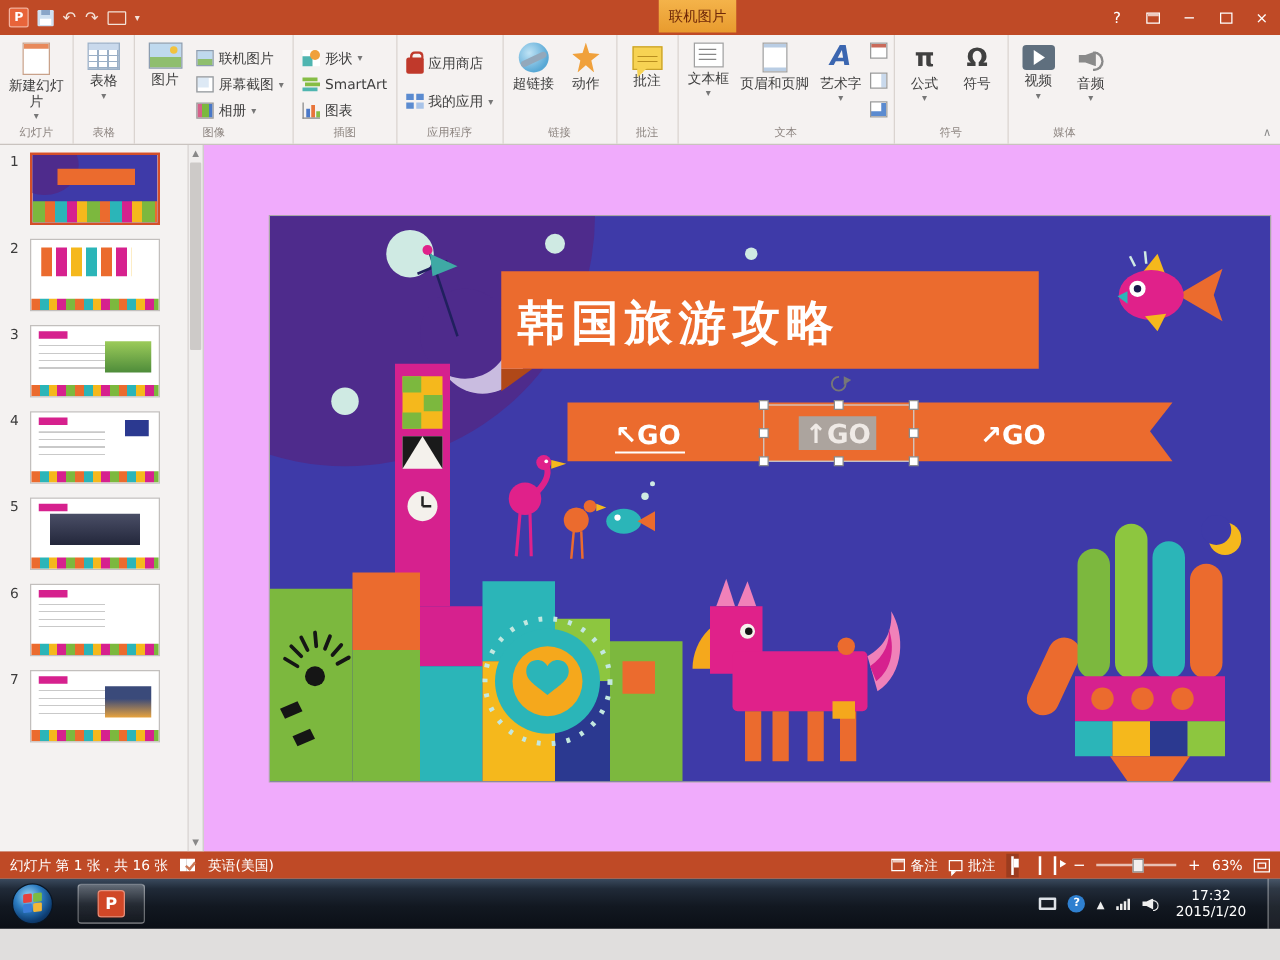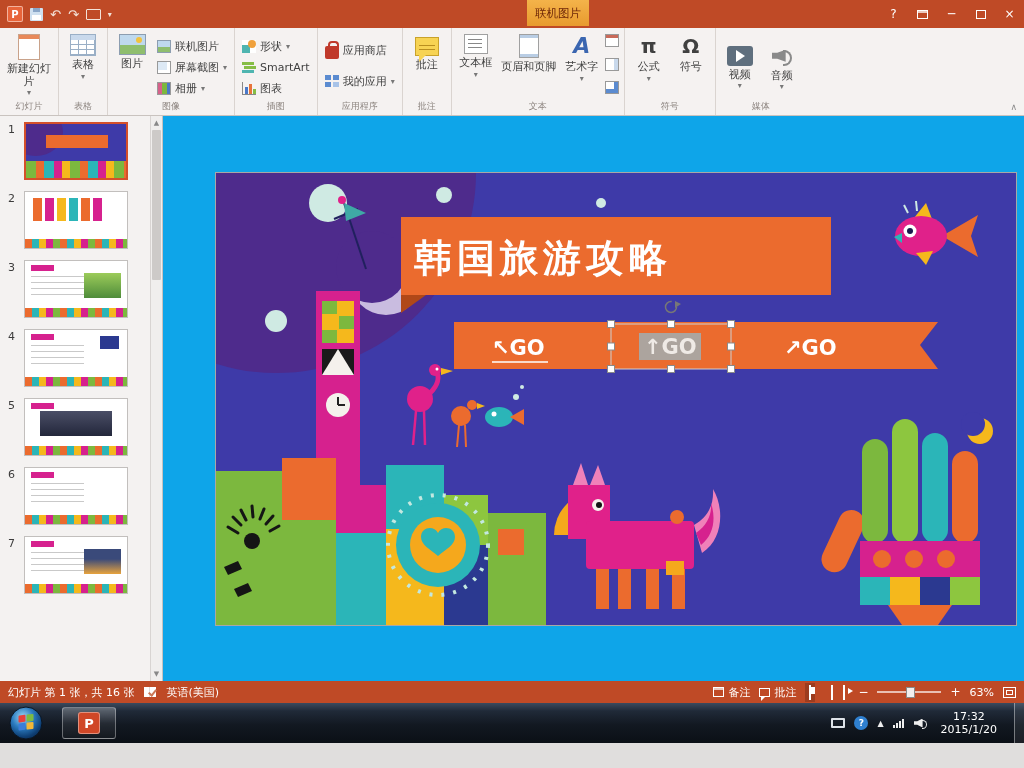--- a/index.html
+++ b/index.html
@@ -101,21 +101,21 @@
   .t-img { right:6%; top:22%; width:36%; height:44%; }
   .img-green { background:linear-gradient(#9CCB5A,#4E8C3A); }
   .img-navy { right:8%; top:10%; width:18%; height:24%; background:#2B3990; }
   .img-dark { left:15%; right:auto; width:70%; background:linear-gradient(#4A4E66,#23273B); }
   .img-sunset { background:linear-gradient(#3A4A7A 40%,#E8A33D); }
   .pscroll { position:absolute; right:0; top:0; bottom:0; width:12px; background:#F0EEED; border-left:1px solid #D8D4D2; }
   .pscroll .arr { display:block; width:100%; text-align:center; font-size:7px; color:#888; padding:3px 0; }
   .pscroll .arr.dn { position:absolute; bottom:0; }
   .pthumb { position:absolute; left:1px; right:1px; top:14px; height:150px; background:#CDCAC8; border-radius:1px; }
 
-  .canvas { flex:1; display:flex; align-items:center; justify-content:center; background:#0ea5e9;padding-left:44px; }
+  .canvas { flex:1; display:flex; align-items:center; justify-content:center; background:#f0abfc;padding-left:44px; }
   .slide { position:relative; width:800px; height:452px; box-shadow:0 0 0 1px #A9A7A6; background:#3E3AA8; }
   .slide svg { display:block; width:800px; height:452px; }
   svg text { font-family:"DejaVu Sans","Liberation Sans",sans-serif; }
 
   
   .statusbar { height:22px; background:#BF4A26; color:#fff; display:flex; align-items:center; font-size:11px; padding:0 8px; gap:10px; }
   .sb-right { margin-left:auto; display:flex; align-items:center; gap:9px; }
   .sb-book { width:12px; height:10px; background:linear-gradient(90deg,#fff 0 5px,#ddd 5px 6px,#fff 6px); position:relative; }
   .sb-book::after { content:""; position:absolute; right:1px; top:1px; width:3px; height:6px; border-right:2px solid #C75; border-bottom:2px solid #C75; transform:rotate(40deg); }
   .sb-note { width:11px; height:10px; border:1px solid #fff; box-shadow:inset 0 2px 0 rgba(255,255,255,.7); }
@@ -252,20 +252,31 @@
         </div>
         <div class="rbtn-sm">
           <span class="si si-myapps"></span>
           <span>我的应用</span>
           <span class="dd">▾</span>
         </div>
       </div>
       <div class="glabel">应用程序</div>
     </div>
 
+    <div class="rgroup">
+      <div class="rbtn-lg">
+        <span class="i-link"></span>
+        <span class="rlabel">超链接</span>
+      </div>
+      <div class="rbtn-lg">
+        <span class="i-action"></span>
+        <span class="rlabel">动作</span>
+      </div>
+      <div class="glabel">链接</div>
+    </div>
 
     <div class="rgroup">
       <div class="rbtn-lg">
         <span class="i-comment"></span>
         <span class="rlabel">批注</span>
       </div>
       <div class="glabel">批注</div>
     </div>
 
     <div class="rgroup">
@@ -297,21 +308,21 @@
         <span class="rlabel">公式</span>
         <span class="dd">▾</span>
       </div>
       <div class="rbtn-lg">
         <span class="i-glyphbig">Ω</span>
         <span class="rlabel">符号</span>
       </div>
       <div class="glabel">符号</div>
     </div>
 
-    <div class="rgroup" style="border-right:none;align-items:center;">
+    <div class="rgroup" style="border-right:none;">
       <div class="rbtn-lg">
         <span class="i-video"></span>
         <span class="rlabel">视频</span>
         <span class="dd">▾</span>
       </div>
       <div class="rbtn-lg">
         <span class="i-audio"></span>
         <span class="rlabel">音频</span>
         <span class="dd">▾</span>
       </div>

